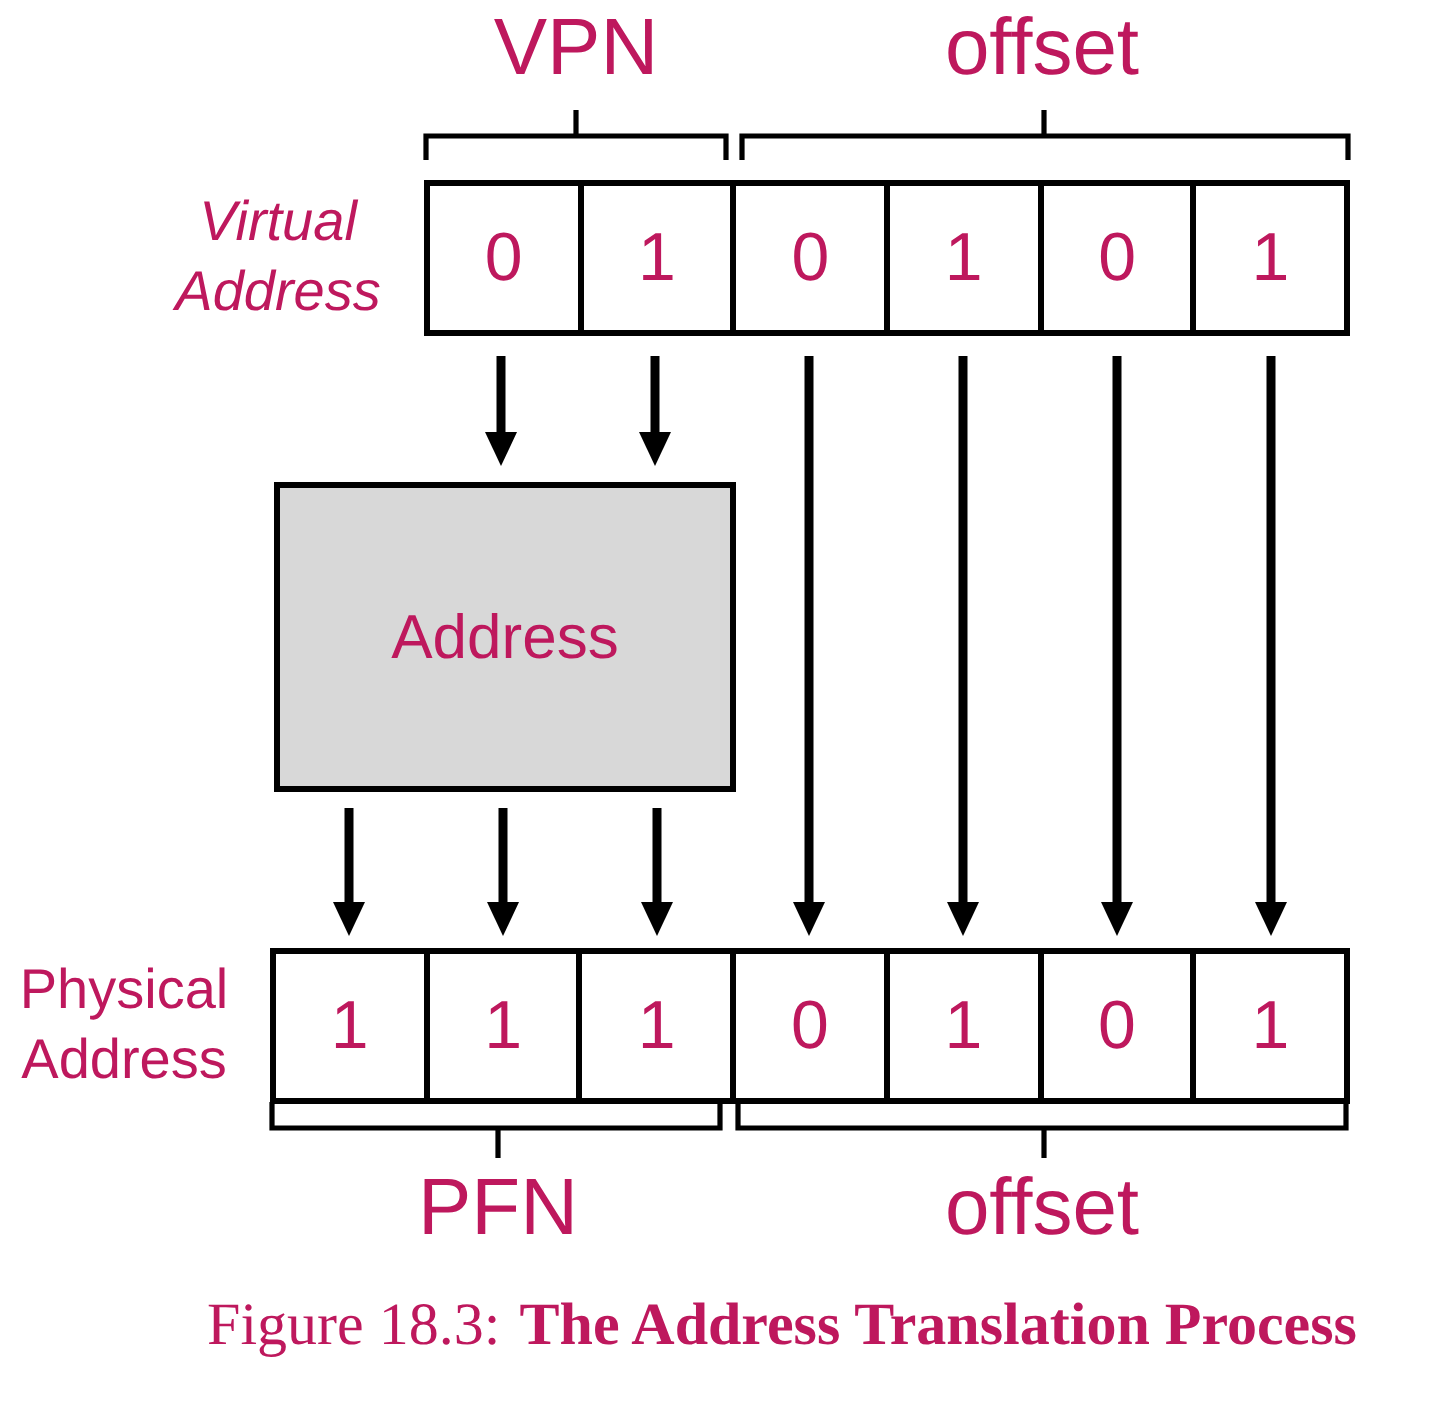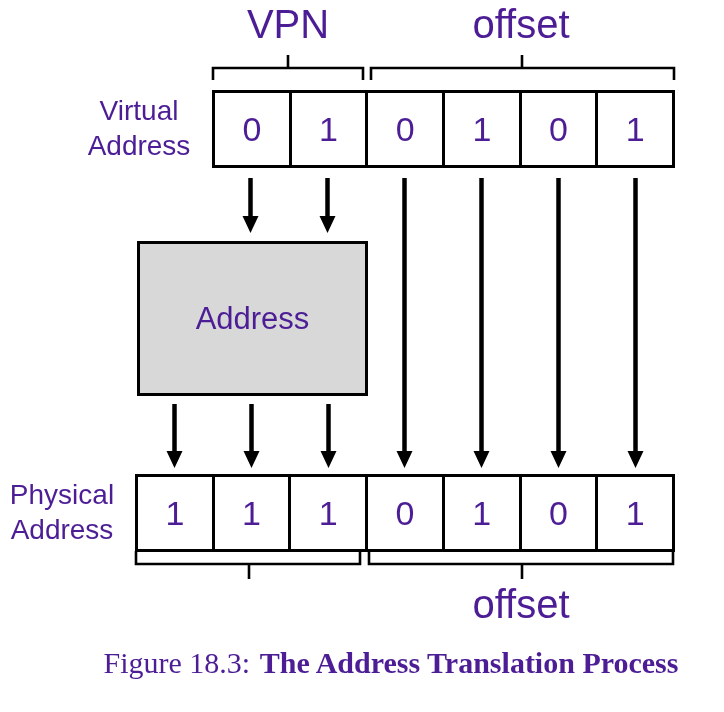--- a/index.html
+++ b/index.html
@@ -2,21 +2,21 @@
 <html style="--box-fill: #d8d8d8;"><head>
 <meta charset="utf-8">
 <style>
   html, body { margin: 0; padding: 0; background: #ffffff; }
   .stage {
     position: relative;
     width: 724px;
     height: 712px;
     background: #ffffff;
     font-family: "Liberation Sans", sans-serif;
-    color: #4c1d95;
+    color: #be185d;
     overflow: hidden;
   }
   svg.lines { position: absolute; left: 0; top: 0; }
 
   .group-label {
     position: absolute;
     width: 220px;
     text-align: center;
     font-size: 40px;
     line-height: 44px;
@@ -139,21 +139,21 @@
 
     <g stroke="#000" stroke-width="2.6" fill="none">
       <path d="M369 551 V564 H673 V551"></path>
       <path d="M522 564 V579"></path>
     </g>
   </svg>
 
   <div class="group-label" style="left:178px; top:2px;">VPN</div>
   <div class="group-label" style="left:411px; top:2px;">offset</div>
 
-  <div class="side-label" style="left:44px; top:93px;">
+  <div class="side-label" style="left:44px; top:93px;font-style:italic;">
     <span>Virtual</span>
     <span>Address</span>
   </div>
 
   <div class="bit-row" style="left:212px; top:90px; width:463px; height:78px;">
     <div class="bit-cell">0</div>
     <div class="bit-cell">1</div>
     <div class="bit-cell">0</div>
     <div class="bit-cell">1</div>
     <div class="bit-cell">0</div>
@@ -172,19 +172,20 @@
   <div class="bit-row" style="left:135px; top:474px; width:540px; height:78px;">
     <div class="bit-cell">1</div>
     <div class="bit-cell">1</div>
     <div class="bit-cell">1</div>
     <div class="bit-cell">0</div>
     <div class="bit-cell">1</div>
     <div class="bit-cell">0</div>
     <div class="bit-cell">1</div>
   </div>
 
+  <div class="group-label" style="left:139px; top:582px;">PFN</div>
   <div class="group-label" style="left:411px; top:582px;">offset</div>
 
   <div class="caption">
     <span class="caption-prefix">Figure 18.3:</span><span class="caption-title">The Address Translation Process</span>
   </div>
 
 </div>
 
 </body></html>

